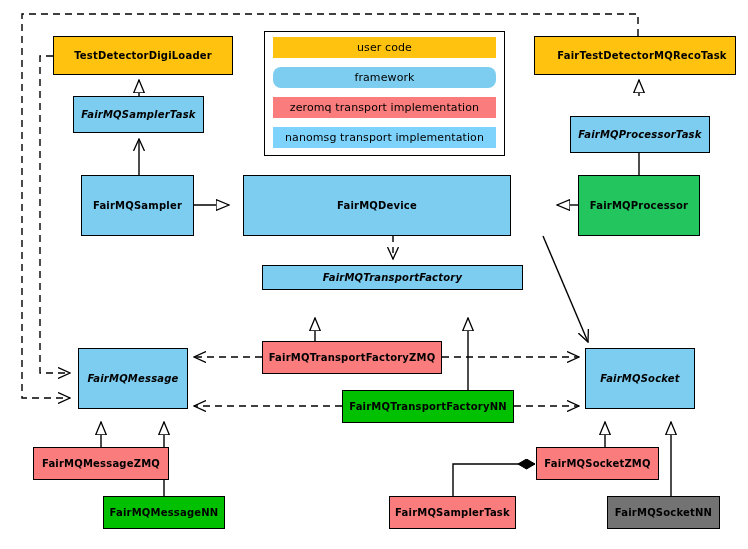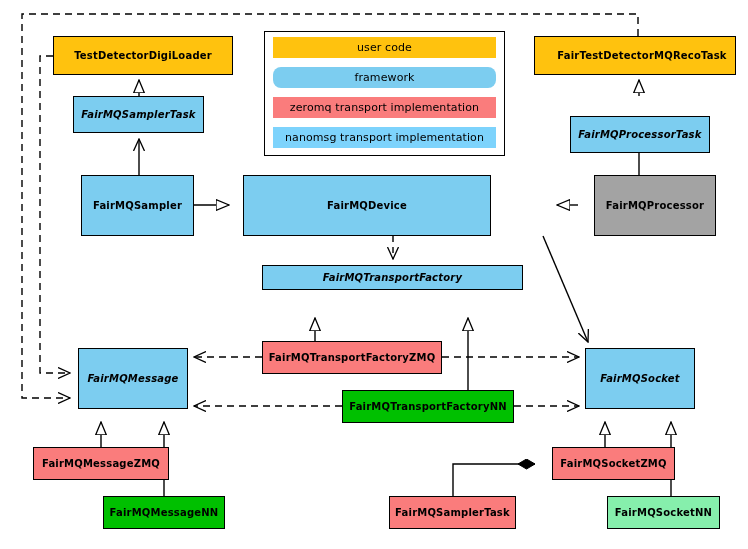--- a/index.html
+++ b/index.html
@@ -130,27 +130,27 @@
       <div class="legend-row" style="left: 273px; top: 97px; width: 223px; height: 21px; background: rgb(250, 124, 124);">zeromq transport implementation</div>
       <div class="legend-row" style="left: 273px; top: 127px; width: 223px; height: 21px; background: #7dd3fc;">nanomsg transport implementation</div>
     </div>
 
   <div id="nodes-layer">
       <div class="node" style="left: 53px; top: 36px; width: 180px; height: 39px; background: rgb(255, 194, 14);">TestDetectorDigiLoader</div>
       <div class="node" style="left: 534px; top: 36px; width: 202px; height: 39px; background: rgb(255, 194, 14); padding-left: 14px;">FairTestDetectorMQRecoTask</div>
       <div class="node italic" style="left: 73px; top: 96px; width: 131px; height: 37px; background: rgb(124, 205, 240);">FairMQSamplerTask</div>
       <div class="node italic" style="left: 570px; top: 96px; width: 140px; height: 37px; background: rgb(124, 205, 240); margin-top: 20px;">FairMQProcessorTask</div>
       <div class="node" style="left: 81px; top: 175px; width: 113px; height: 61px; background: rgb(124, 205, 240);">FairMQSampler</div>
-      <div class="node" style="left: 243px; top: 175px; width: 248px; height: 61px; background: rgb(124, 205, 240);">FairMQDevice</div>
-      <div class="node" style="left: 578px; top: 175px; width: 122px; height: 61px; background: #a3a3a3; margin-left: 16px;">FairMQProcessor</div>
+      <div class="node" style="left: 243px; top: 175px; width: 268px; height: 61px; background: rgb(124, 205, 240);">FairMQDevice</div>
+      <div class="node" style="left: 578px; top: 175px; width: 122px; height: 61px; background: #22c55e;">FairMQProcessor</div>
       <div class="node italic" style="left: 262px; top: 265px; width: 261px; height: 25px; background: rgb(124, 205, 240);">FairMQTransportFactory</div>
       <div class="node" style="left: 262px; top: 341px; width: 180px; height: 33px; background: rgb(250, 124, 124);">FairMQTransportFactoryZMQ</div>
       <div class="node" style="left: 342px; top: 390px; width: 172px; height: 33px; background: rgb(0, 192, 0);">FairMQTransportFactoryNN</div>
       <div class="node italic" style="left: 78px; top: 348px; width: 110px; height: 61px; background: rgb(124, 205, 240);">FairMQMessage</div>
       <div class="node italic" style="left: 585px; top: 348px; width: 110px; height: 61px; background: rgb(124, 205, 240);">FairMQSocket</div>
       <div class="node" style="left: 33px; top: 447px; width: 136px; height: 33px; background: rgb(250, 124, 124);">FairMQMessageZMQ</div>
       <div class="node" style="left: 103px; top: 496px; width: 122px; height: 33px; background: rgb(0, 192, 0);">FairMQMessageNN</div>
       <div class="node" style="left: 389px; top: 496px; width: 127px; height: 33px; background: rgb(250, 124, 124);">FairMQSamplerTask</div>
-      <div class="node" style="left: 552px; top: 447px; width: 123px; height: 33px; background: rgb(250, 124, 124);">FairMQSocketZMQ</div>
-      <div class="node" style="left: 607px; top: 496px; width: 113px; height: 33px; background: #86efac;">FairMQSocketNN</div>
+      <div class="node" style="left: 536px; top: 447px; width: 123px; height: 33px; background: rgb(250, 124, 124);">FairMQSocketZMQ</div>
+      <div class="node" style="left: 607px; top: 496px; width: 113px; height: 33px; background: #737373;">FairMQSocketNN</div>
     </div>
 
 </div>
 
 </body></html>

